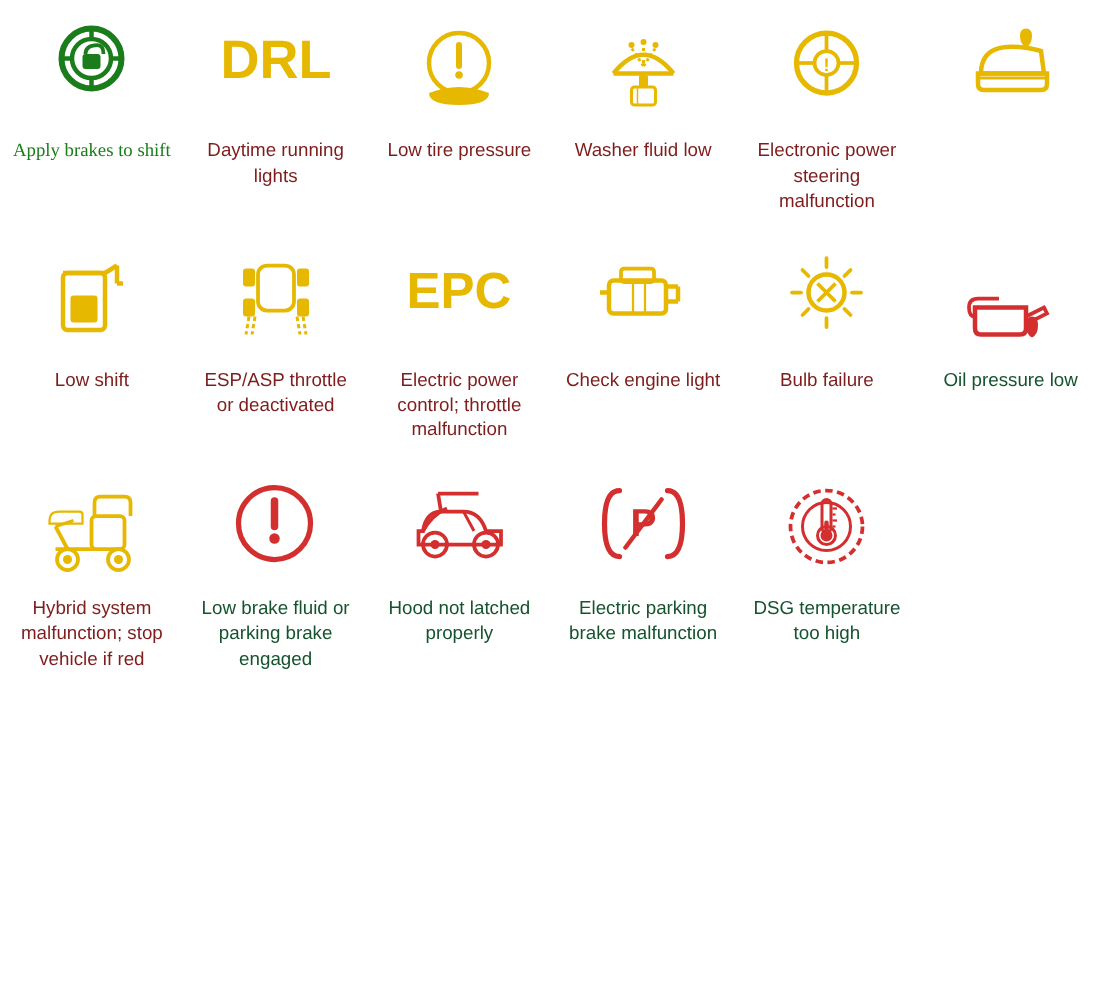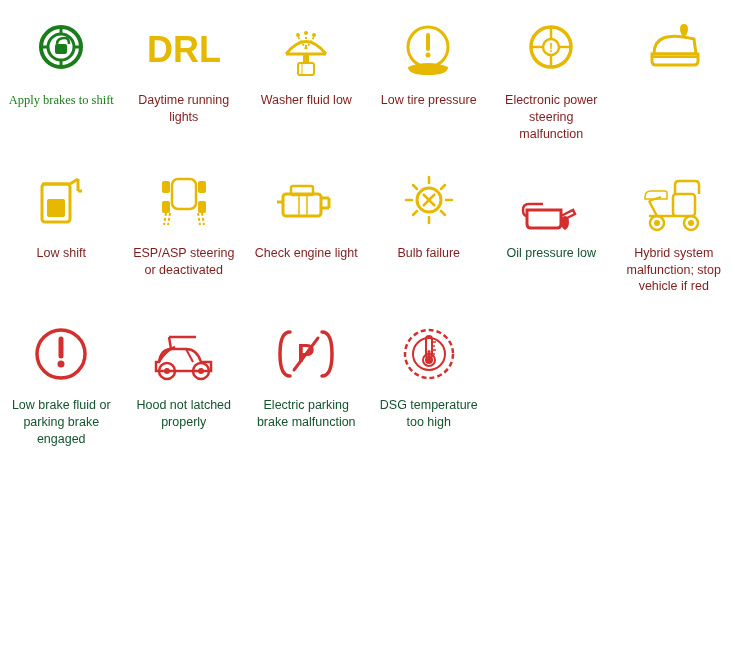--- a/index.html
+++ b/index.html
@@ -19,21 +19,21 @@
       display: flex;
       flex-direction: column;
       align-items: center;
       padding: 14px 8px 10px 8px;
       text-align: center;
     }
     .icon-area {
       width: 70px;
       height: 70px;
       display: flex;
-      align-items: center;
+      align-items: flex-start;
       justify-content: center;
       margin-bottom: 8px;
     }
     .label {
       font-size: 12.5px;
       line-height: 1.35;
     }
     .green { color: #1a7c1a; font-family: Liberation Serif, serif; }
     .yellow { color: #7f1d1d; }
     .red { color: #14532d; }
@@ -66,54 +66,54 @@
     <div class="icon-area">
       <svg width="60" height="50" viewBox="0 0 60 50">
         <text x="30" y="38" text-anchor="middle" font-family="Arial" font-weight="900" font-size="36" fill="#e6b800">DRL</text>
       </svg>
     </div>
     <span class="label yellow">Daytime running lights</span>
   </div>
 
   <div class="cell">
     <div class="icon-area">
+      <svg width="55" height="60" viewBox="0 0 55 60">
+
+        <circle cx="27" cy="28" r="20" fill="none" stroke="#e6b800" stroke-width="3"></circle>
+        <line x1="27" y1="16" x2="27" y2="30" stroke="#e6b800" stroke-width="4" stroke-linecap="round"></line>
+        <circle cx="27" cy="36" r="2.5" fill="#e6b800"></circle>
+
+        <path d="M7 48 Q27 40 47 48 Q47 56 27 56 Q7 56 7 48Z" fill="#e6b800"></path>
+      </svg>
+    </div>
+    <span class="label yellow">Low tire pressure</span>
+  </div>
+
+  <div class="cell">
+    <div class="icon-area">
       <svg width="60" height="60" viewBox="0 0 60 60">
 
         <path d="M10 35 Q30 10 50 35" fill="none" stroke="#e6b800" stroke-width="3"></path>
         <line x1="10" y1="35" x2="50" y2="35" stroke="#e6b800" stroke-width="3"></line>
 
         <rect x="27" y="36" width="6" height="8" rx="1" fill="#e6b800"></rect>
 
         <line x1="30" y1="30" x2="22" y2="18" stroke="#e6b800" stroke-width="2" stroke-dasharray="2,2"></line>
         <line x1="30" y1="28" x2="30" y2="16" stroke="#e6b800" stroke-width="2" stroke-dasharray="2,2"></line>
         <line x1="30" y1="30" x2="38" y2="18" stroke="#e6b800" stroke-width="2" stroke-dasharray="2,2"></line>
 
         <circle cx="22" cy="16" r="2" fill="#e6b800"></circle>
         <circle cx="30" cy="14" r="2" fill="#e6b800"></circle>
         <circle cx="38" cy="16" r="2" fill="#e6b800"></circle>
 
         <rect x="22" y="44" width="16" height="12" rx="2" fill="none" stroke="#e6b800" stroke-width="2"></rect>
         <line x1="26" y1="44" x2="26" y2="56" stroke="#e6b800" stroke-width="1"></line>
       </svg>
     </div>
     <span class="label yellow">Washer fluid low</span>
-  </div>
-
-  <div class="cell">
-    <div class="icon-area">
-      <svg width="55" height="60" viewBox="0 0 55 60">
-
-        <circle cx="27" cy="28" r="20" fill="none" stroke="#e6b800" stroke-width="3"></circle>
-        <line x1="27" y1="16" x2="27" y2="30" stroke="#e6b800" stroke-width="4" stroke-linecap="round"></line>
-        <circle cx="27" cy="36" r="2.5" fill="#e6b800"></circle>
-
-        <path d="M7 48 Q27 40 47 48 Q47 56 27 56 Q7 56 7 48Z" fill="#e6b800"></path>
-      </svg>
-    </div>
-    <span class="label yellow">Low tire pressure</span>
   </div>
 
   <div class="cell">
     <div class="icon-area">
       <svg width="60" height="60" viewBox="0 0 60 60">
 
         <circle cx="30" cy="28" r="20" fill="none" stroke="#e6b800" stroke-width="3.5"></circle>
         <circle cx="30" cy="28" r="8" fill="none" stroke="#e6b800" stroke-width="2.5"></circle>
         <line x1="30" y1="8" x2="30" y2="20" stroke="#e6b800" stroke-width="2.5"></line>
         <line x1="30" y1="36" x2="30" y2="48" stroke="#e6b800" stroke-width="2.5"></line>
@@ -168,23 +168,31 @@
         <rect x="44" y="12" width="8" height="12" rx="2" fill="#e6b800"></rect>
         <rect x="8" y="32" width="8" height="12" rx="2" fill="#e6b800"></rect>
         <rect x="44" y="32" width="8" height="12" rx="2" fill="#e6b800"></rect>
 
         <line x1="12" y1="44" x2="10" y2="56" stroke="#e6b800" stroke-width="2" stroke-dasharray="3,2"></line>
         <line x1="16" y1="44" x2="14" y2="56" stroke="#e6b800" stroke-width="2" stroke-dasharray="3,2"></line>
         <line x1="44" y1="44" x2="46" y2="56" stroke="#e6b800" stroke-width="2" stroke-dasharray="3,2"></line>
         <line x1="48" y1="44" x2="50" y2="56" stroke="#e6b800" stroke-width="2" stroke-dasharray="3,2"></line>
       </svg>
     </div>
-    <span class="label yellow">ESP/ASP steering or deactivated</span>
-  </div>
-
+    <span class="label yellow">ESP/ASP throttle or deactivated</span>
+  </div>
+
+  <div class="cell">
+    <div class="icon-area">
+      <svg width="60" height="50" viewBox="0 0 60 50">
+        <text x="30" y="38" text-anchor="middle" font-family="Arial" font-weight="900" font-size="34" fill="#e6b800">EPC</text>
+      </svg>
+    </div>
+    <span class="label yellow">Electric power control; throttle malfunction</span>
+  </div>
 
   <div class="cell">
     <div class="icon-area">
       <svg width="62" height="55" viewBox="0 0 62 55">
 
         <rect x="8" y="20" width="38" height="22" rx="3" fill="none" stroke="#e6b800" stroke-width="3"></rect>
 
         <rect x="16" y="12" width="22" height="9" rx="2" fill="none" stroke="#e6b800" stroke-width="2.5"></rect>
 
         <line x1="46" y1="24" x2="54" y2="24" stroke="#e6b800" stroke-width="3"></line>

